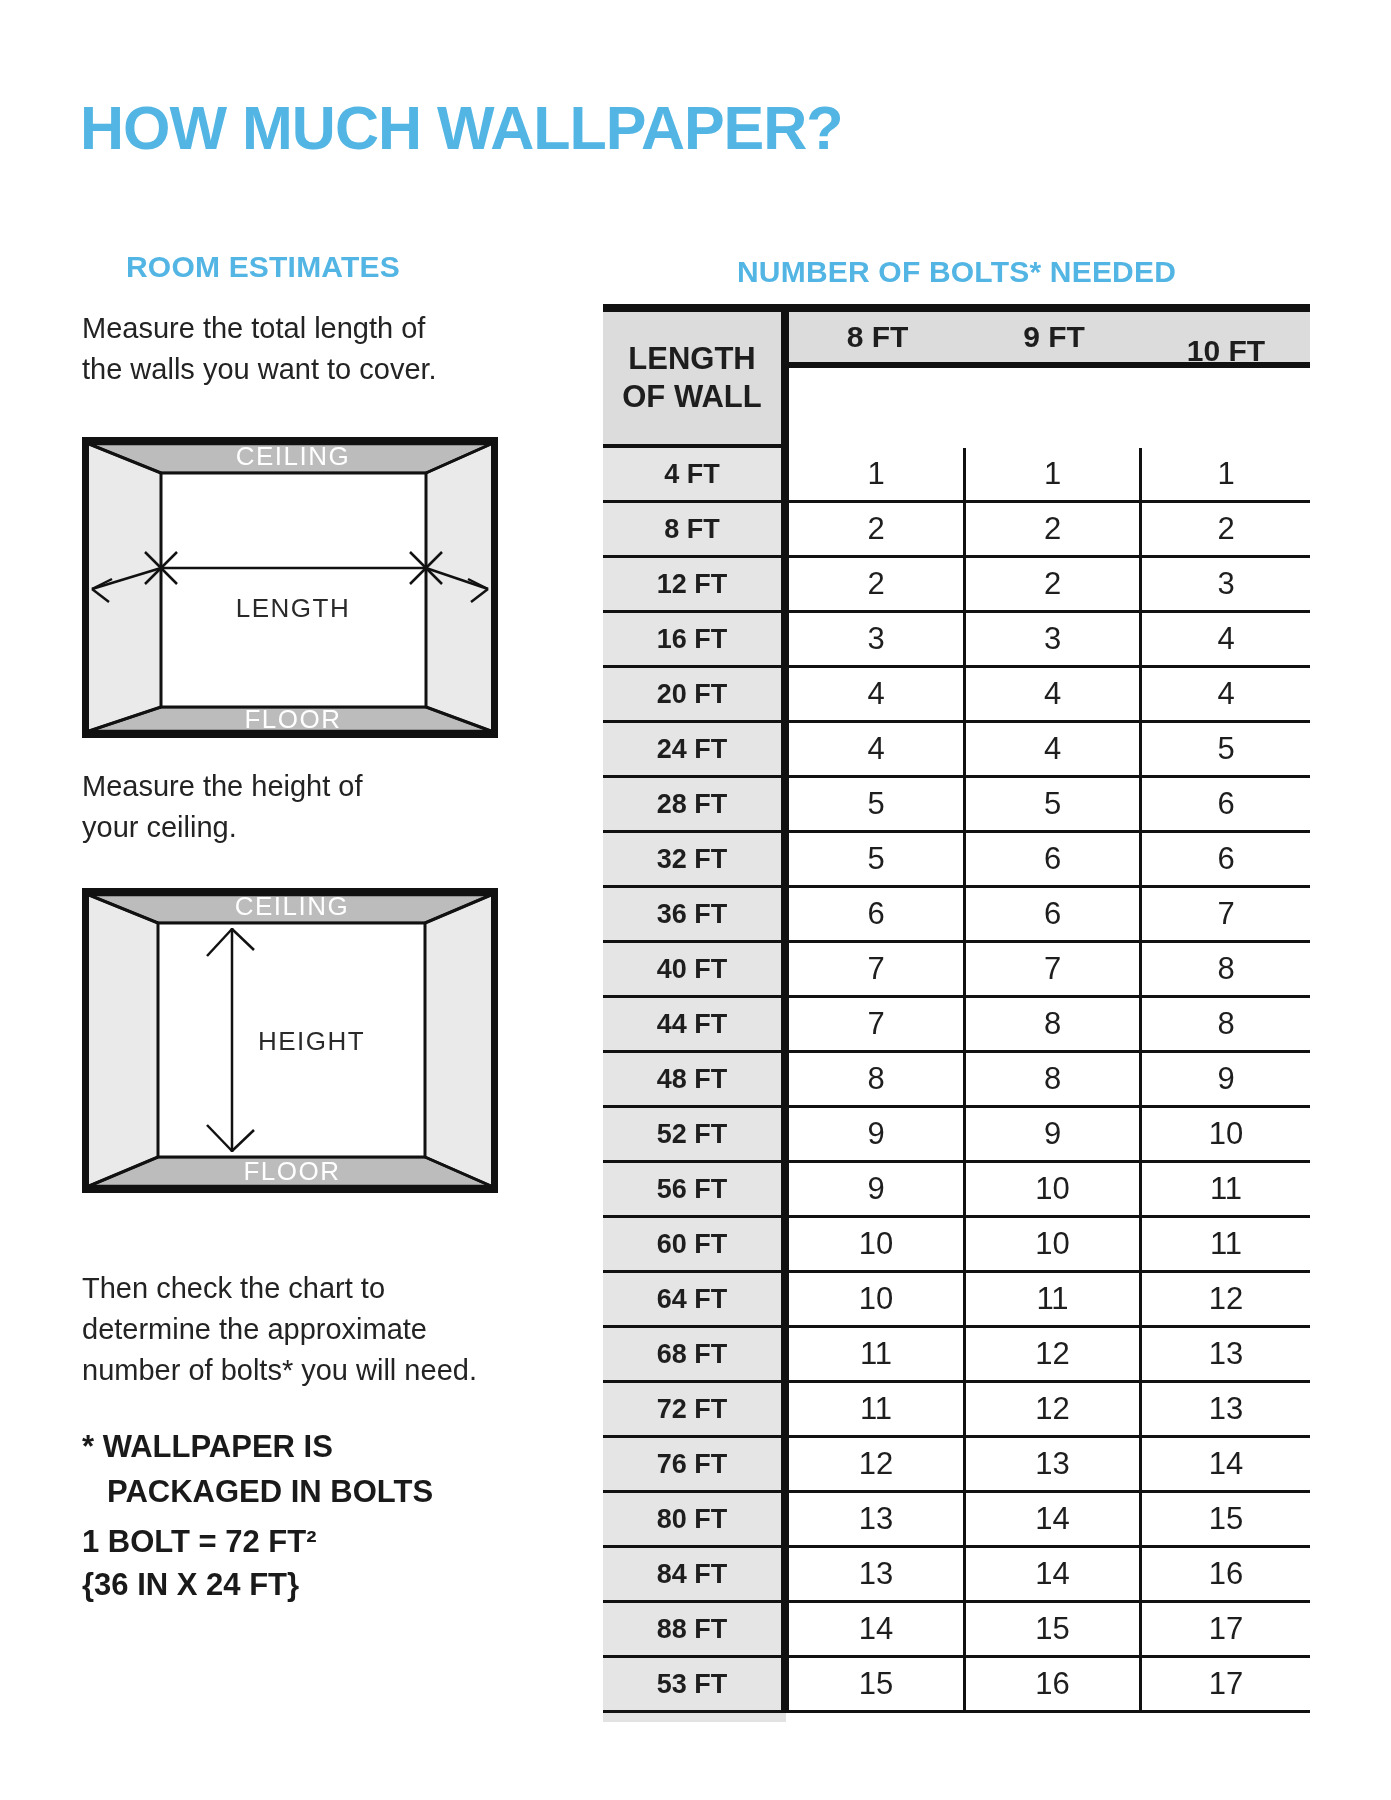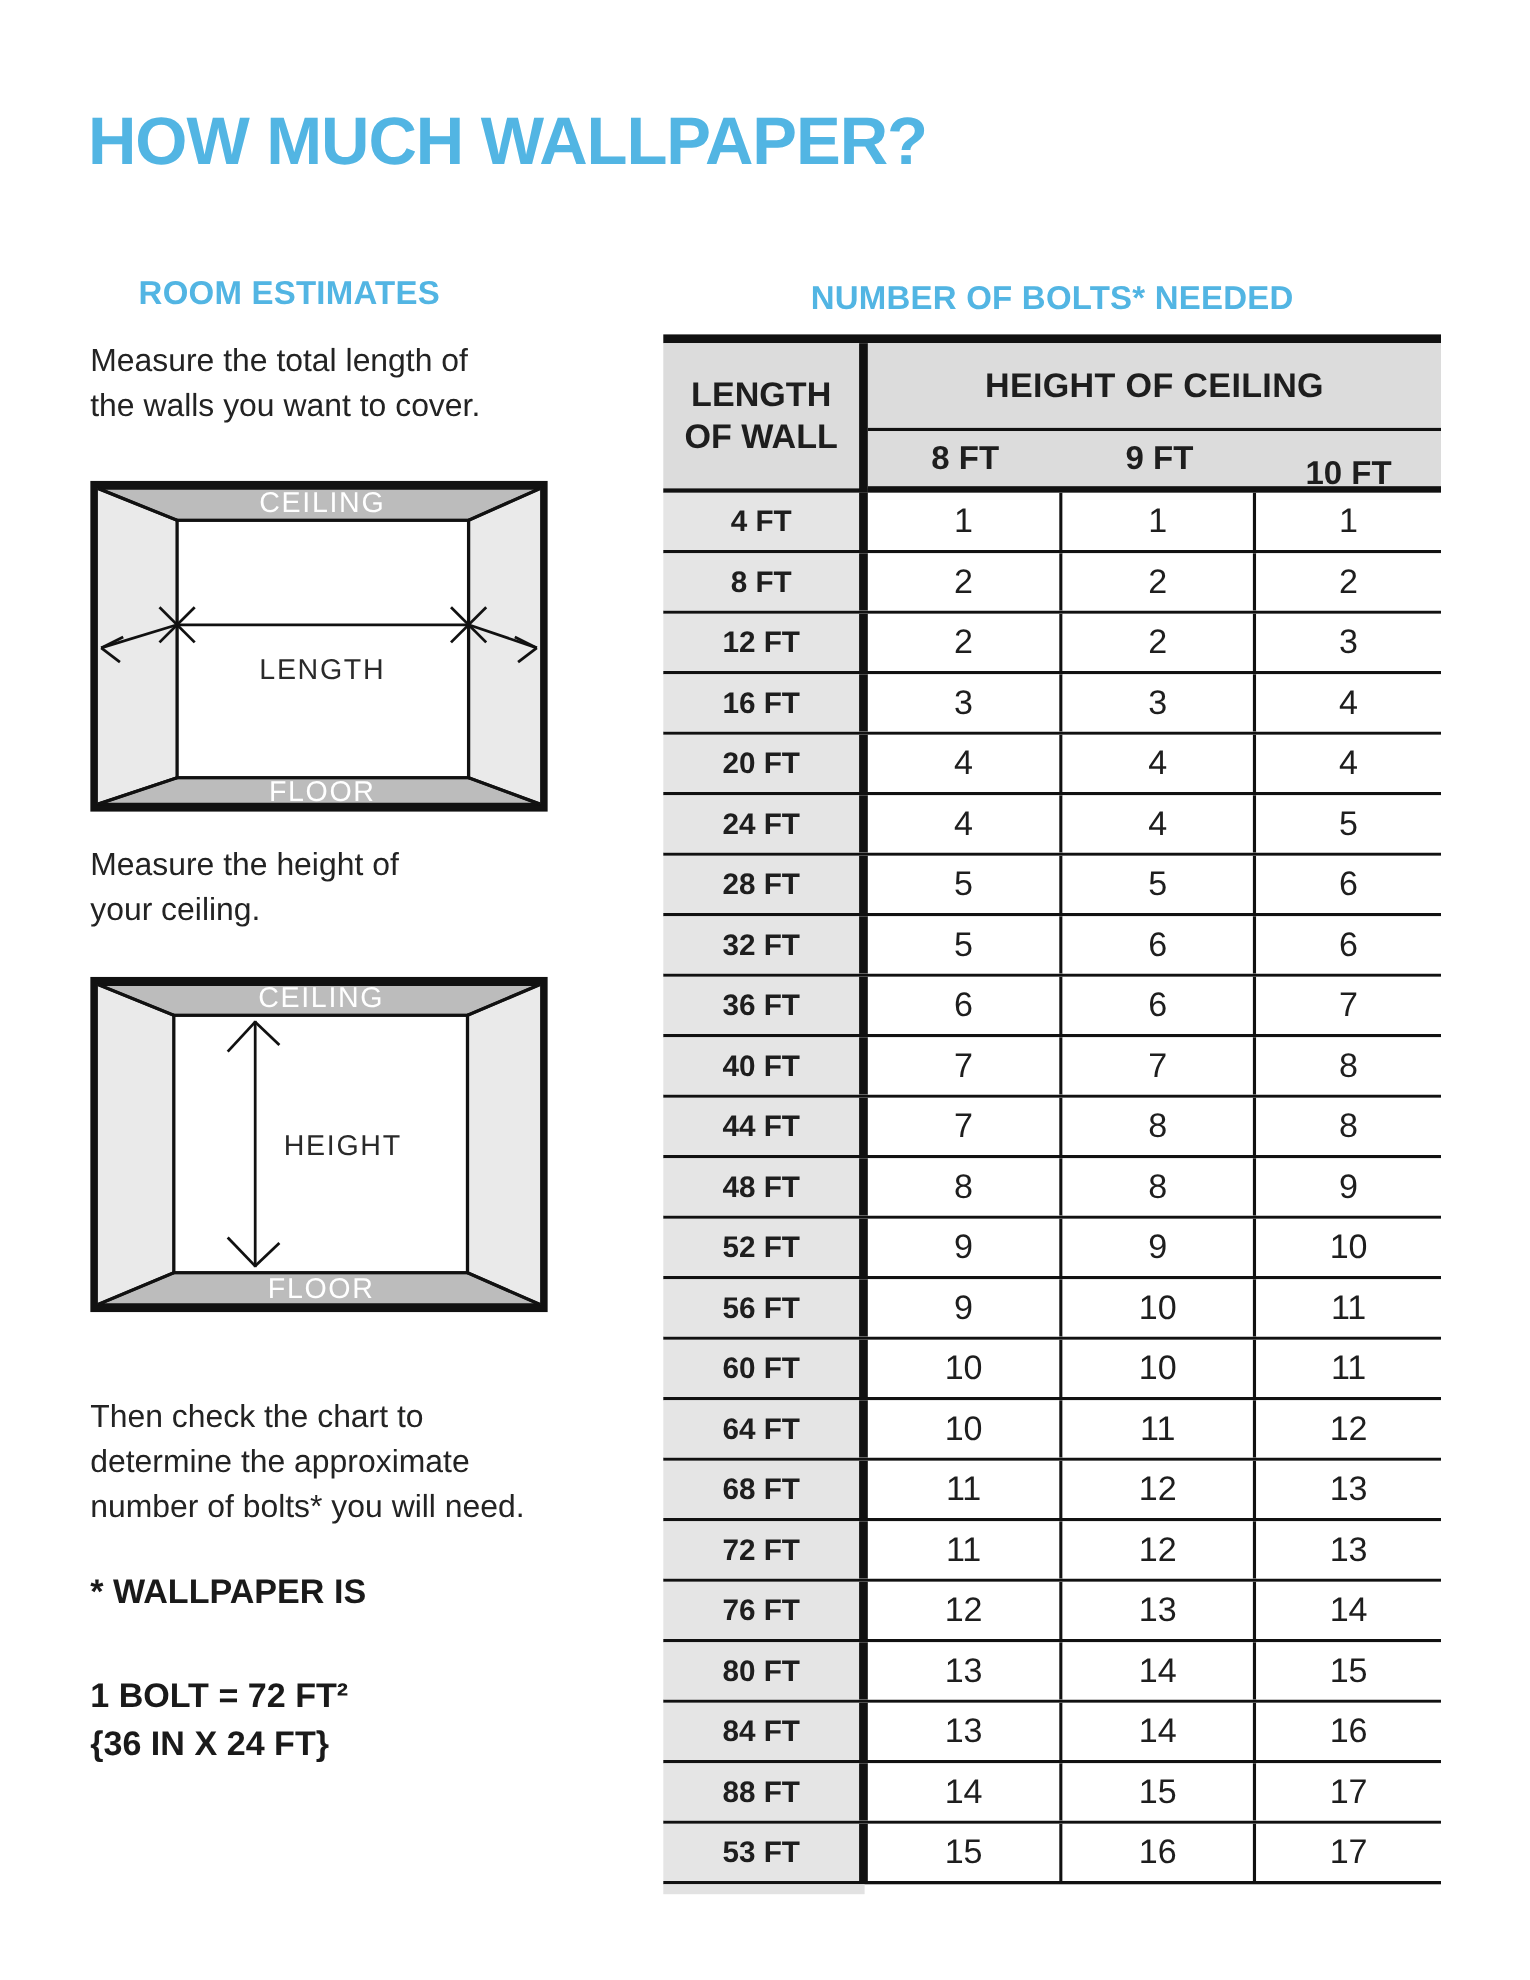--- a/index.html
+++ b/index.html
@@ -144,33 +144,33 @@
   <text class="diag-label-light" x="210" y="292" text-anchor="middle">FLOOR</text>
   <text class="diag-label-dark" x="176" y="162" text-anchor="start">HEIGHT</text>
 </svg>
 
 <div class="abs para para3">Then check the chart to
 determine the approximate
 number of bolts* you will need.</div>
 
 <div class="abs footnote">
   <div>* WALLPAPER IS</div>
+  <div class="indent">PACKAGED IN BOLTS</div>
 </div>
 
 <div class="abs boltdef">1 BOLT = 72 FT²
 {36 IN X 24 FT}</div>
 
 <div class="abs section-heading table-heading">NUMBER OF BOLTS* NEEDED</div>
 
 <div class="abs bolts-table">
   <div class="thead">
     <div class="corner-cell">LENGTH
 OF WALL</div>
     <div class="head-right">
-      <div class="group-header">HEIGHT OF CEILING</div>
       <div class="col-header-row">
         <div class="col-header col-h-1">8 FT</div>
         <div class="col-header col-h-2">9 FT</div>
         <div class="col-header col-h-3">10 FT</div>
       </div>
     </div>
   </div>
   <div id="bolt-rows">
   <div class="trow">
     <div class="rowhead">4 FT</div>

